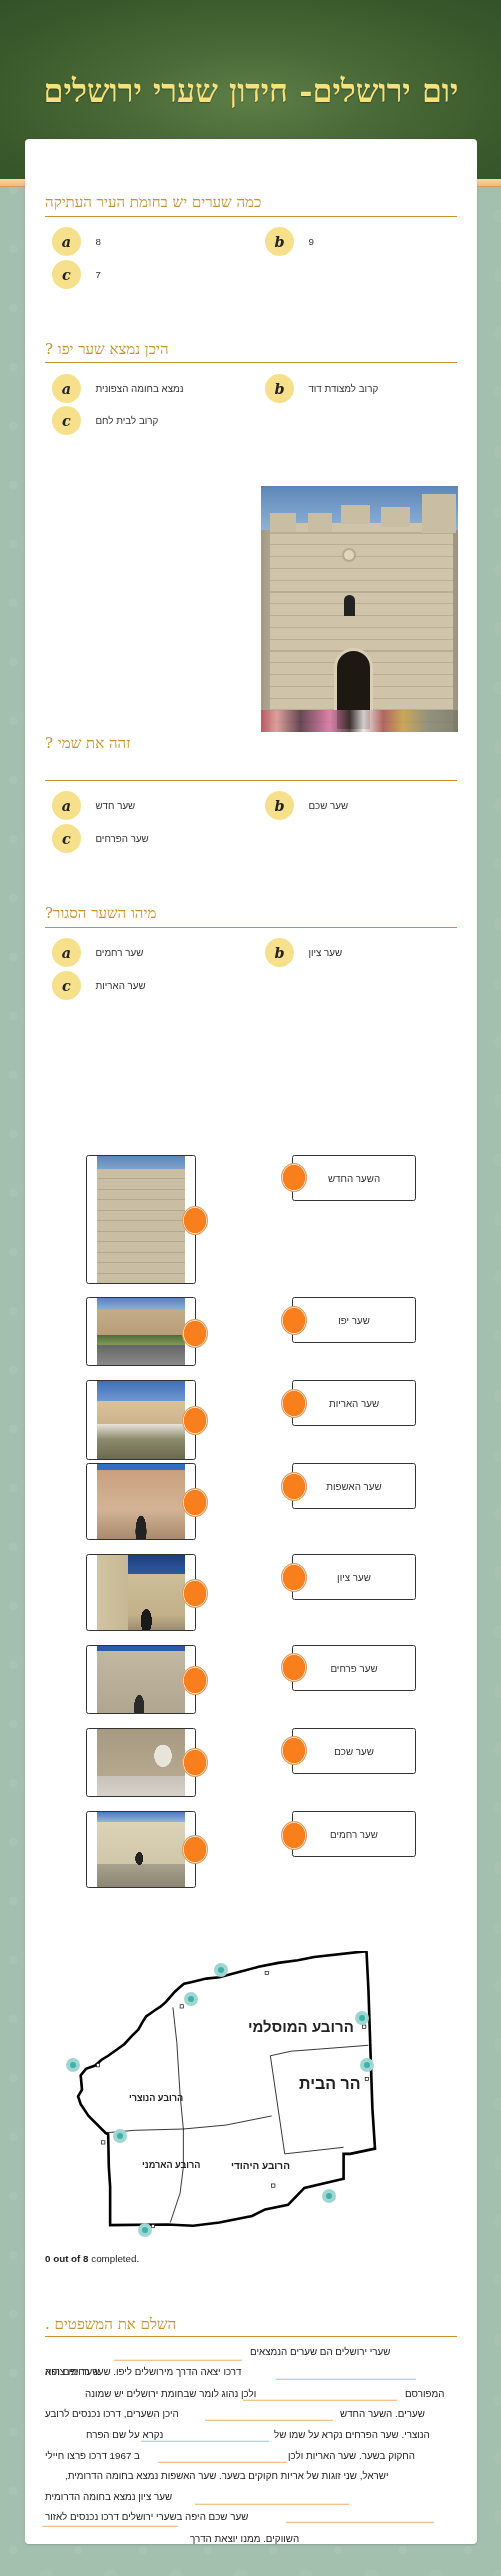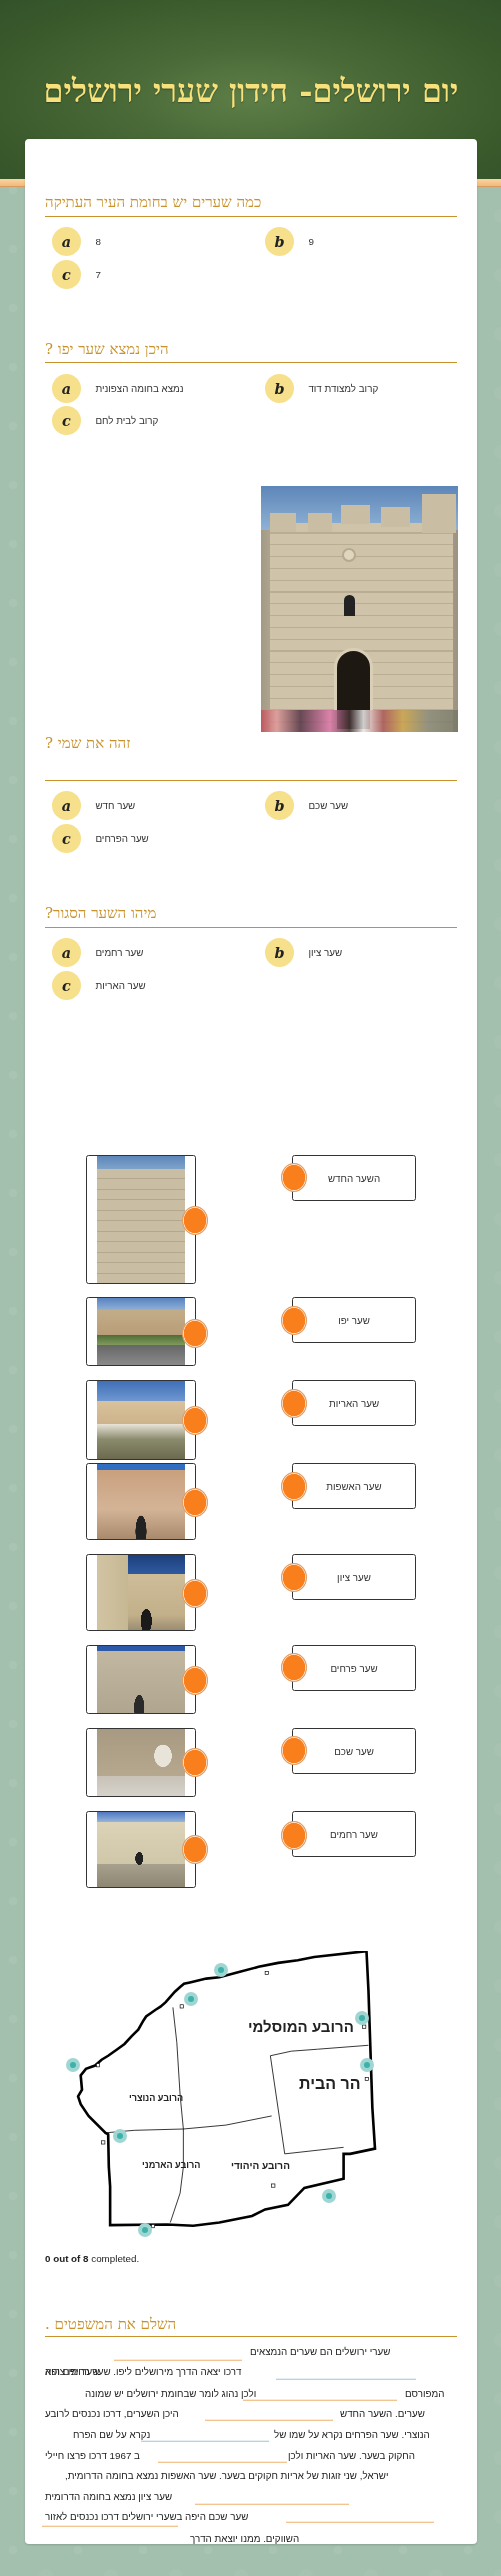--- a/index.html
+++ b/index.html
@@ -318,21 +318,21 @@
 <div class="fl" style="left:405px; top:2388px;">המפורסם</div>
 <div class="blank" style="left:243px; top:2400px; width:154px;"></div>
 <div class="fl" style="left:45px; top:2388px;padding-left:40px;">ולכן נהוג לומר שבחומת ירושלים יש שמונה</div>
 
 <div class="fl" style="left:340px; top:2408px;">שערים. השער החדש</div>
 <div class="blank" style="left:205px; top:2420px; width:128px;"></div>
 <div class="fl" style="left:45px; top:2408px;">היכן השערים, דרכו נכנסים לרובע</div>
 
 <div class="fl" style="left:274px; top:2429px;">הנוצרי. שער הפרחים נקרא על שמו של</div>
 <div class="blank" style="left:141px; top:2441px; width:128px;"></div>
-<div class="fl" style="left:29px; top:2429px;padding-left:44px;">נקרא על שם הפרח</div>
+<div class="fl" style="left:42px; top:2429px;padding-left:44px;">נקרא על שם הפרח</div>
 
 <div class="fl" style="left:288px; top:2450px;">החקוק בשער. שער האריות ולכן</div>
 <div class="blank" style="left:158px; top:2462px; width:129px;"></div>
 <div class="fl" style="left:45px; top:2450px;">ב 1967 דרכו פרצו חיילי</div>
 
 <div class="fl" style="left:65px; top:2470px;">ישראל, שני זוגות של אריות חקוקים בשער. שער האשפות נמצא בחומה הדרומית,</div>
 
 <div class="fl" style="left:45px; top:2491px;">שער ציון נמצא בחומה הדרומית</div>
 <div class="blank" style="left:195px; top:2504px; width:154px;"></div>
 

